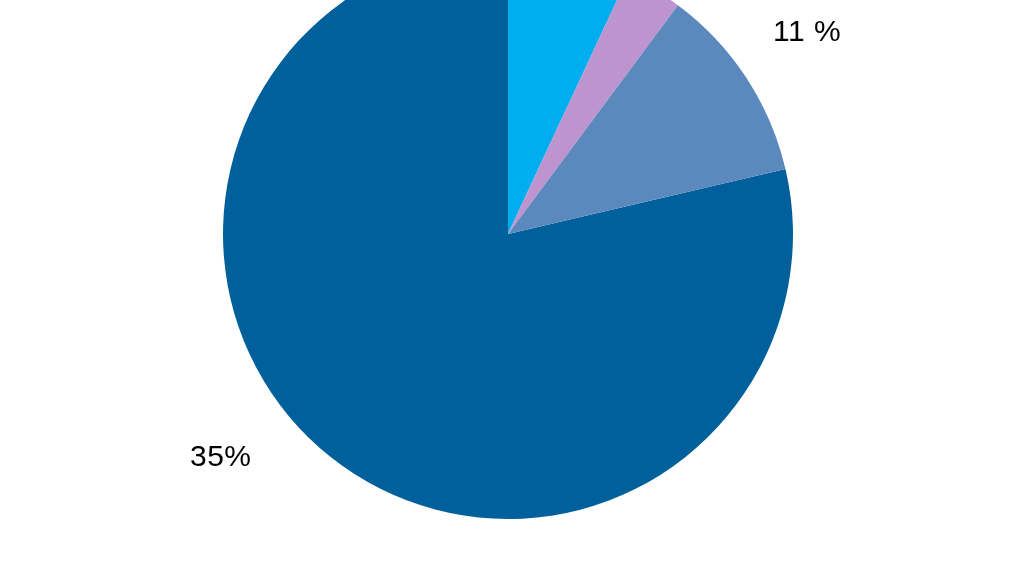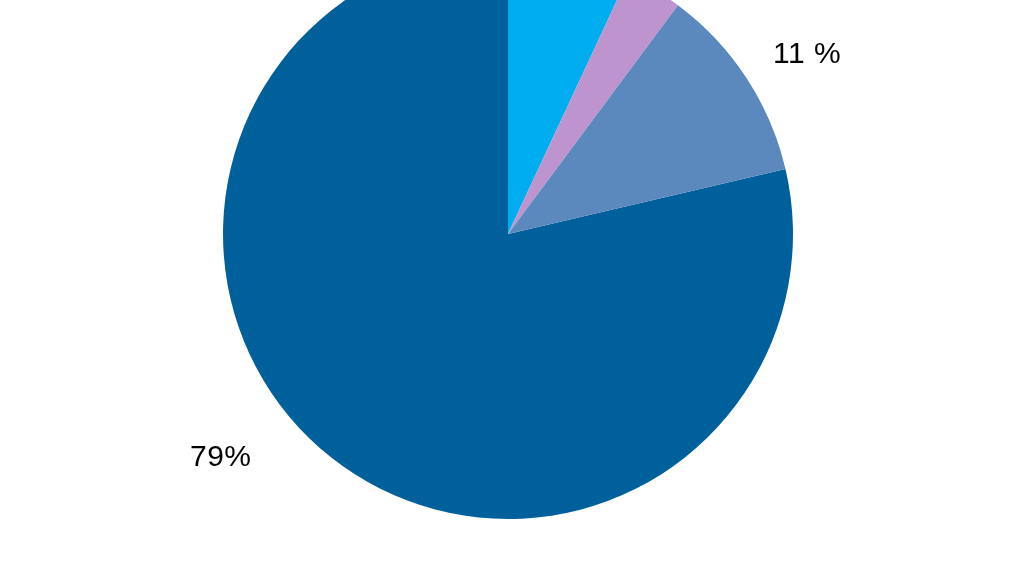--- a/index.html
+++ b/index.html
@@ -43,36 +43,36 @@
     white-space: nowrap;
     letter-spacing: 0.5px;
     line-height: 1;
   }
   #label-major {
     left: 190px;
     top: 441px;
   }
   #label-minor {
     left: 773px;
-    top: 38px;
+    top: 16px;
   }
 </style>
 </head>
 <body>
 
 <div id="page">
 
   <div id="chart-area">
     <svg class="pie-svg" viewBox="0 0 1024 576" xmlns="http://www.w3.org/2000/svg">
       <rect x="0" y="0" width="1024" height="576" fill="#ffffff"></rect>
       <g id="slices-group">
           <path d="M 508 234 L 785.470 168.920 A 285 285 0 1 1 508.000 -51.000 Z" fill="#00609C" class="slice-path"></path>
           <path d="M 508 234 L 508.000 -51.000 A 285 285 0 0 1 628.446 -24.298 Z" fill="#00AEEF" class="slice-path"></path>
           <path d="M 508 234 L 628.446 -24.298 A 285 285 0 0 1 677.924 5.197 Z" fill="#BE94CE" class="slice-path"></path>
           <path d="M 508 234 L 677.924 5.197 A 285 285 0 0 1 785.470 168.920 Z" fill="#5B89BE" class="slice-path"></path>
         </g>
     </svg>
   </div>
 
-  <div class="pie-label" id="label-major">79%</div>
+  <div class="pie-label" id="label-major">35%</div>
   <div class="pie-label" id="label-minor">11 %</div>
 
 </div>
 
 </body></html>

